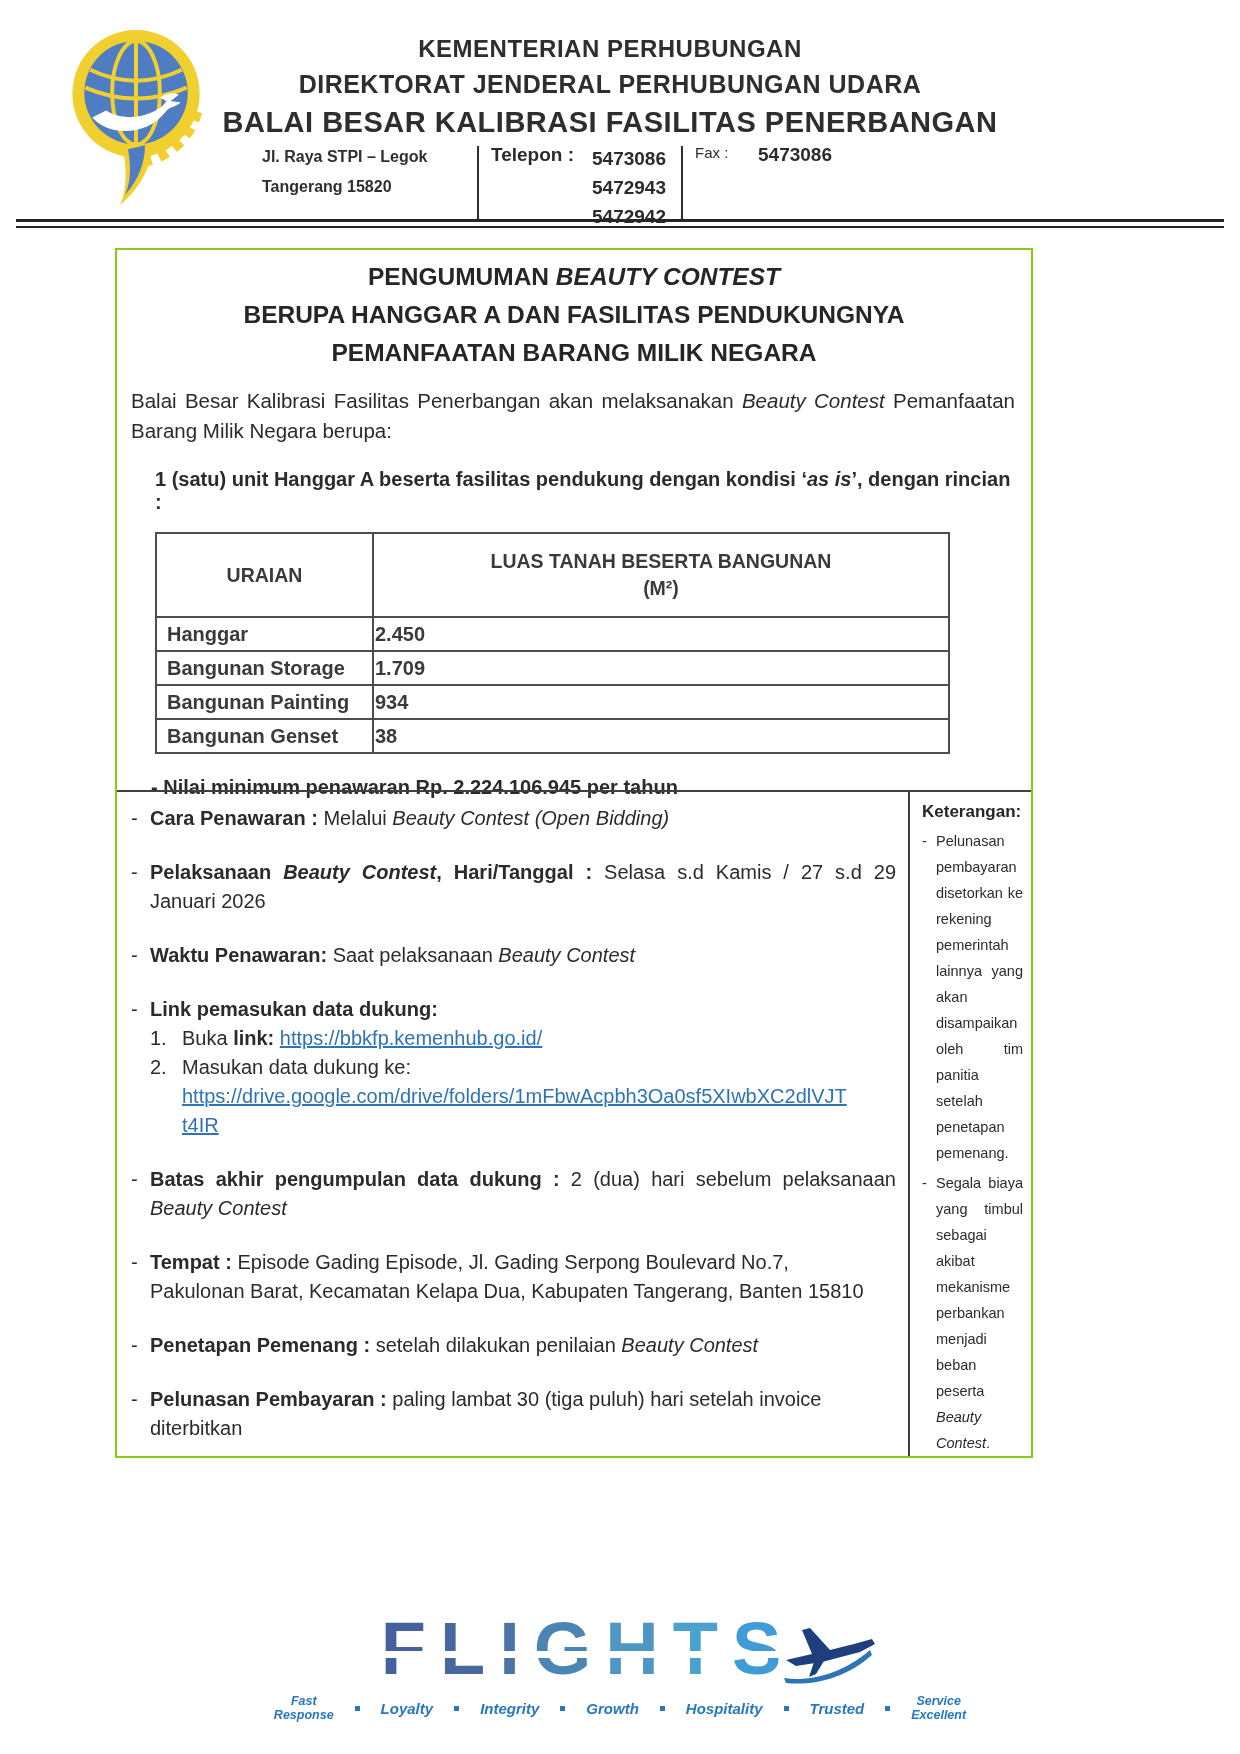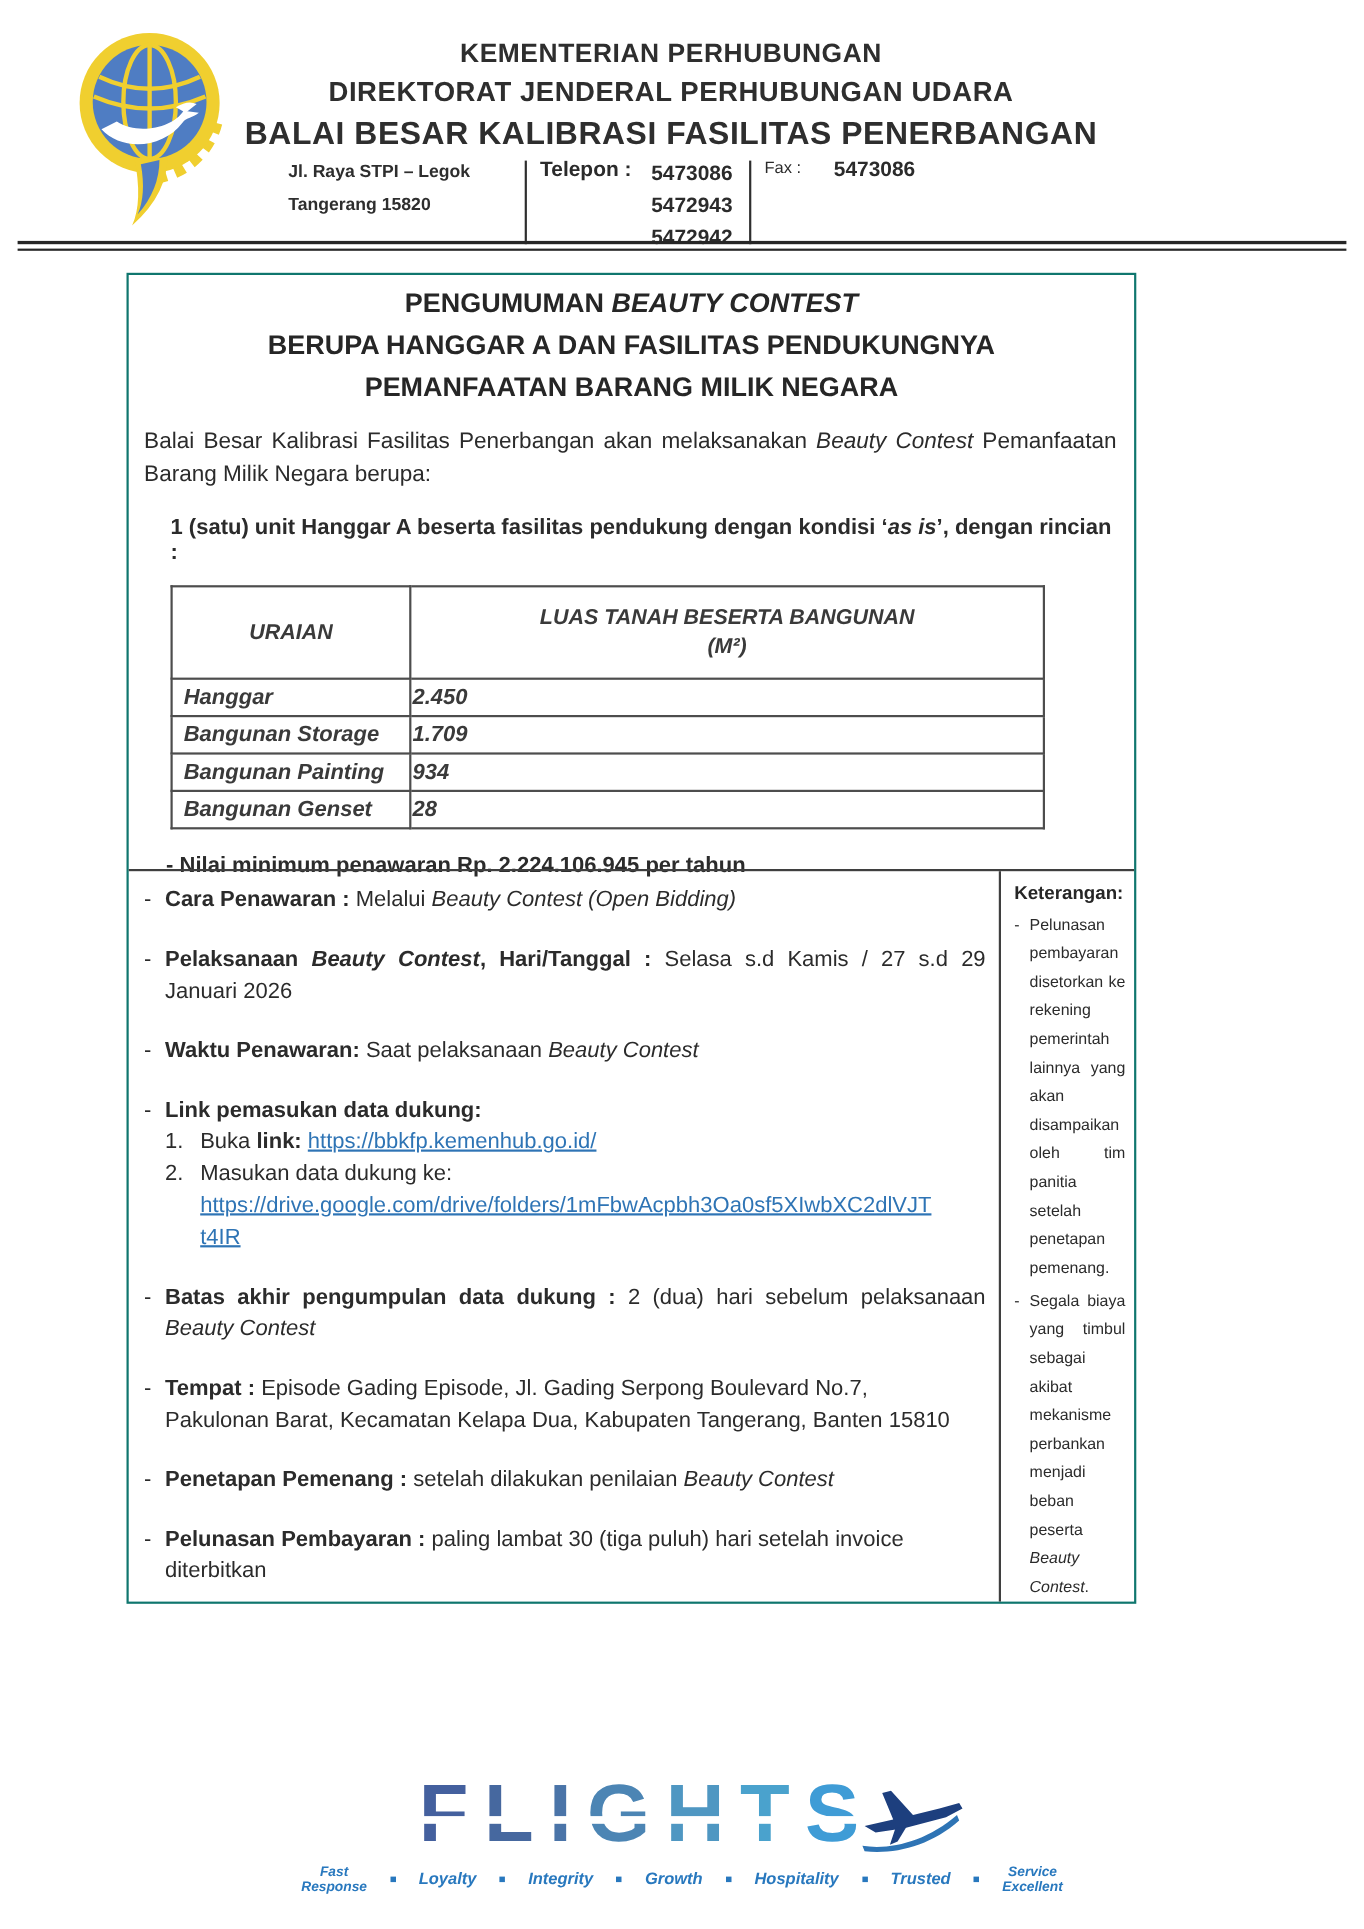--- a/index.html
+++ b/index.html
@@ -18,28 +18,28 @@
   .vdiv { position:absolute; top:146px; width:2px; height:76px; background:#2e2e2e; }
   .vdiv1 { left:477px; } .vdiv2 { left:681px; }
   .tel-label { position:absolute; left:491px; top:144px; font-size:19px; font-weight:bold; }
   .tel-nums  { position:absolute; left:592px; top:144px; font-size:19px; font-weight:bold; line-height:29px; }
   .fax-label { position:absolute; left:695px; top:144px; font-size:15px; font-weight:normal; }
   .fax-num   { position:absolute; left:758px; top:144px; font-size:19px; font-weight:bold; }
   .rule-a { position:absolute; left:16px; right:16px; top:219px; height:3px; background:#262626; }
   .rule-b { position:absolute; left:16px; right:16px; top:226px; height:2px; background:#262626; }
   
   .main-box { position:absolute; left:115px; top:248px; width:918px; height:1210px;
-              border:2px solid #0f766e; box-sizing:border-box; }
+              border:2px solid #84cc16; box-sizing:border-box; }
   .title-block { margin-top:8px; text-align:center; font-size:24.5px; font-weight:bold; line-height:38px; color:#262626; }
   .i  { font-style:italic; }
   .b  { font-weight:bold; }
   .bi { font-weight:bold; font-style:italic; }
   .intro { margin:14px 16px 0 14px; font-size:20.5px; line-height:30px; text-align:justify; }
   .unit  { margin:22px 16px 0 38px; font-size:20px; font-weight:bold; }
-  .doc-table { border-collapse:collapse; margin:18px 0 0 38px; color:#3a3a3a;font-style:italic; }
+  .doc-table { border-collapse:collapse; margin:18px 0 0 38px; color:#3a3a3a; }
   .doc-table th, .doc-table td { border:2px solid #4d4d4d; }
   .doc-table th { font-size:19.5px; font-weight:bold; text-align:center; height:80px; vertical-align:middle; line-height:27px; }
   .th-c1 { width:213px; } .th-c2 { width:572px; }
   .doc-table td { height:30px; font-size:20px; font-weight:bold; }
   .td-label { padding-left:10px; }
   .td-value { }
   .minline { margin:22px 0 0 34px; font-size:20px; font-weight:bold; }
   
   .lower { position:absolute; left:0; right:0; top:540px; bottom:0; border-top:2px solid #3f3f3f; display:flex; }
   .lower-left { width:793px; min-width:793px; box-sizing:border-box; border-right:2px solid #3f3f3f; padding:12px 12px 0 14px; }
@@ -138,21 +138,21 @@
       <tr>
         <td class="td-label">Bangunan Storage</td>
         <td class="td-value">1.709</td>
       </tr>
       <tr>
         <td class="td-label">Bangunan Painting</td>
         <td class="td-value">934</td>
       </tr>
       <tr>
         <td class="td-label">Bangunan Genset</td>
-        <td class="td-value">28</td>
+        <td class="td-value">38</td>
       </tr>
     </tbody>
       </table>
 
     <p class="minline"><span>- </span><span>Nilai minimum penawaran Rp. 2.224.106.945 per tahun</span></p>
 
     <div class="lower">
       <div class="lower-left">
 
         <div class="item">

